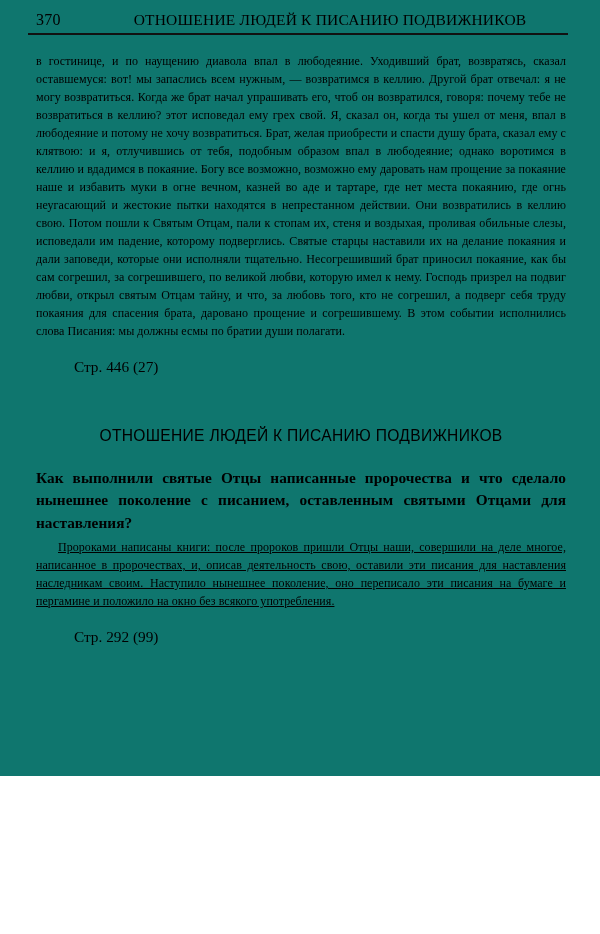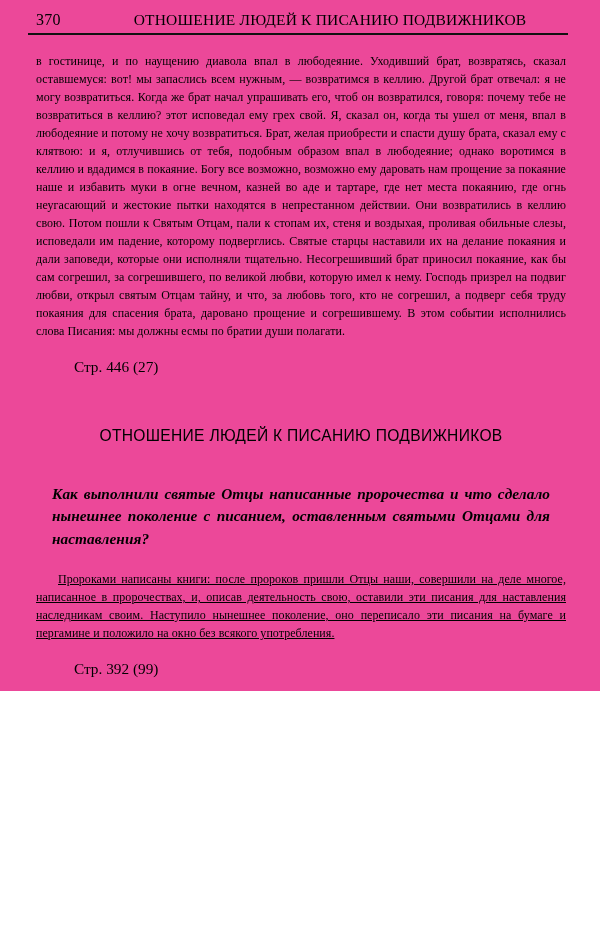--- a/index.html
+++ b/index.html
@@ -3,22 +3,22 @@
 <meta charset="utf-8">
 <style>
   html, body {
     margin: 0;
     padding: 0;
     background: #ffffff;
   }
   .page {
     position: relative;
     width: 600px;
-    height: 691px;
-    background: #ec4899;
+    height: 776px;
+    background: #0f766e;
     overflow: hidden;
     font-family: "Liberation Serif", "DejaVu Serif", serif;
     color: #000000;
   }
 
   
   .runhead {
     position: absolute;
     left: 36px;
     top: 10px;
@@ -90,23 +90,22 @@
     margin: 0;
     font-family: "Liberation Sans", "DejaVu Sans", sans-serif;
     font-size: 15.6px;
     line-height: 20px;
     text-align: center;
     letter-spacing: 0.3px;
     font-weight: 400;
   }
 
   .question {
-    margin: 16px;
+    margin: 0;
     font-weight: bold;
-    font-style: italic;
     font-size: 15.3px;
     line-height: 22.2px;
     text-align: justify;
     letter-spacing: 0.05px;
   }
   .sp-before-title { height: 32px; }
   .sp-after-title  { height: 21px; }
   .sp-after-q      { height: 4px; }
 </style>
 </head>
@@ -131,16 +130,16 @@
     <h2 class="section-title">ОТНОШЕНИЕ ЛЮДЕЙ К ПИСАНИЮ ПОДВИЖНИКОВ</h2>
 
     <div class="sp-after-title"></div>
 
     <p class="question">Как выполнили святые Отцы написанные пророчества и что сделало нынешнее поколение с писанием, оставленным святыми Отцами для наставления?</p>
 
     <div class="sp-after-q"></div>
 
     <p class="body indent">Пророками написаны книги: после пророков пришли Отцы наши, совершили на деле многое, написанное в пророчествах, и, описав деятельность свою, оставили эти писания для наставления наследникам своим. Наступило нынешнее поколение, оно переписало эти писания на бумаге и пергамине и положило на окно без всякого употребления.</p>
 
-    <p class="srcline">Стр. 392 (99)</p>
+    <p class="srcline">Стр. 292 (99)</p>
 
   </div>
 </div>
 
 </body></html>

